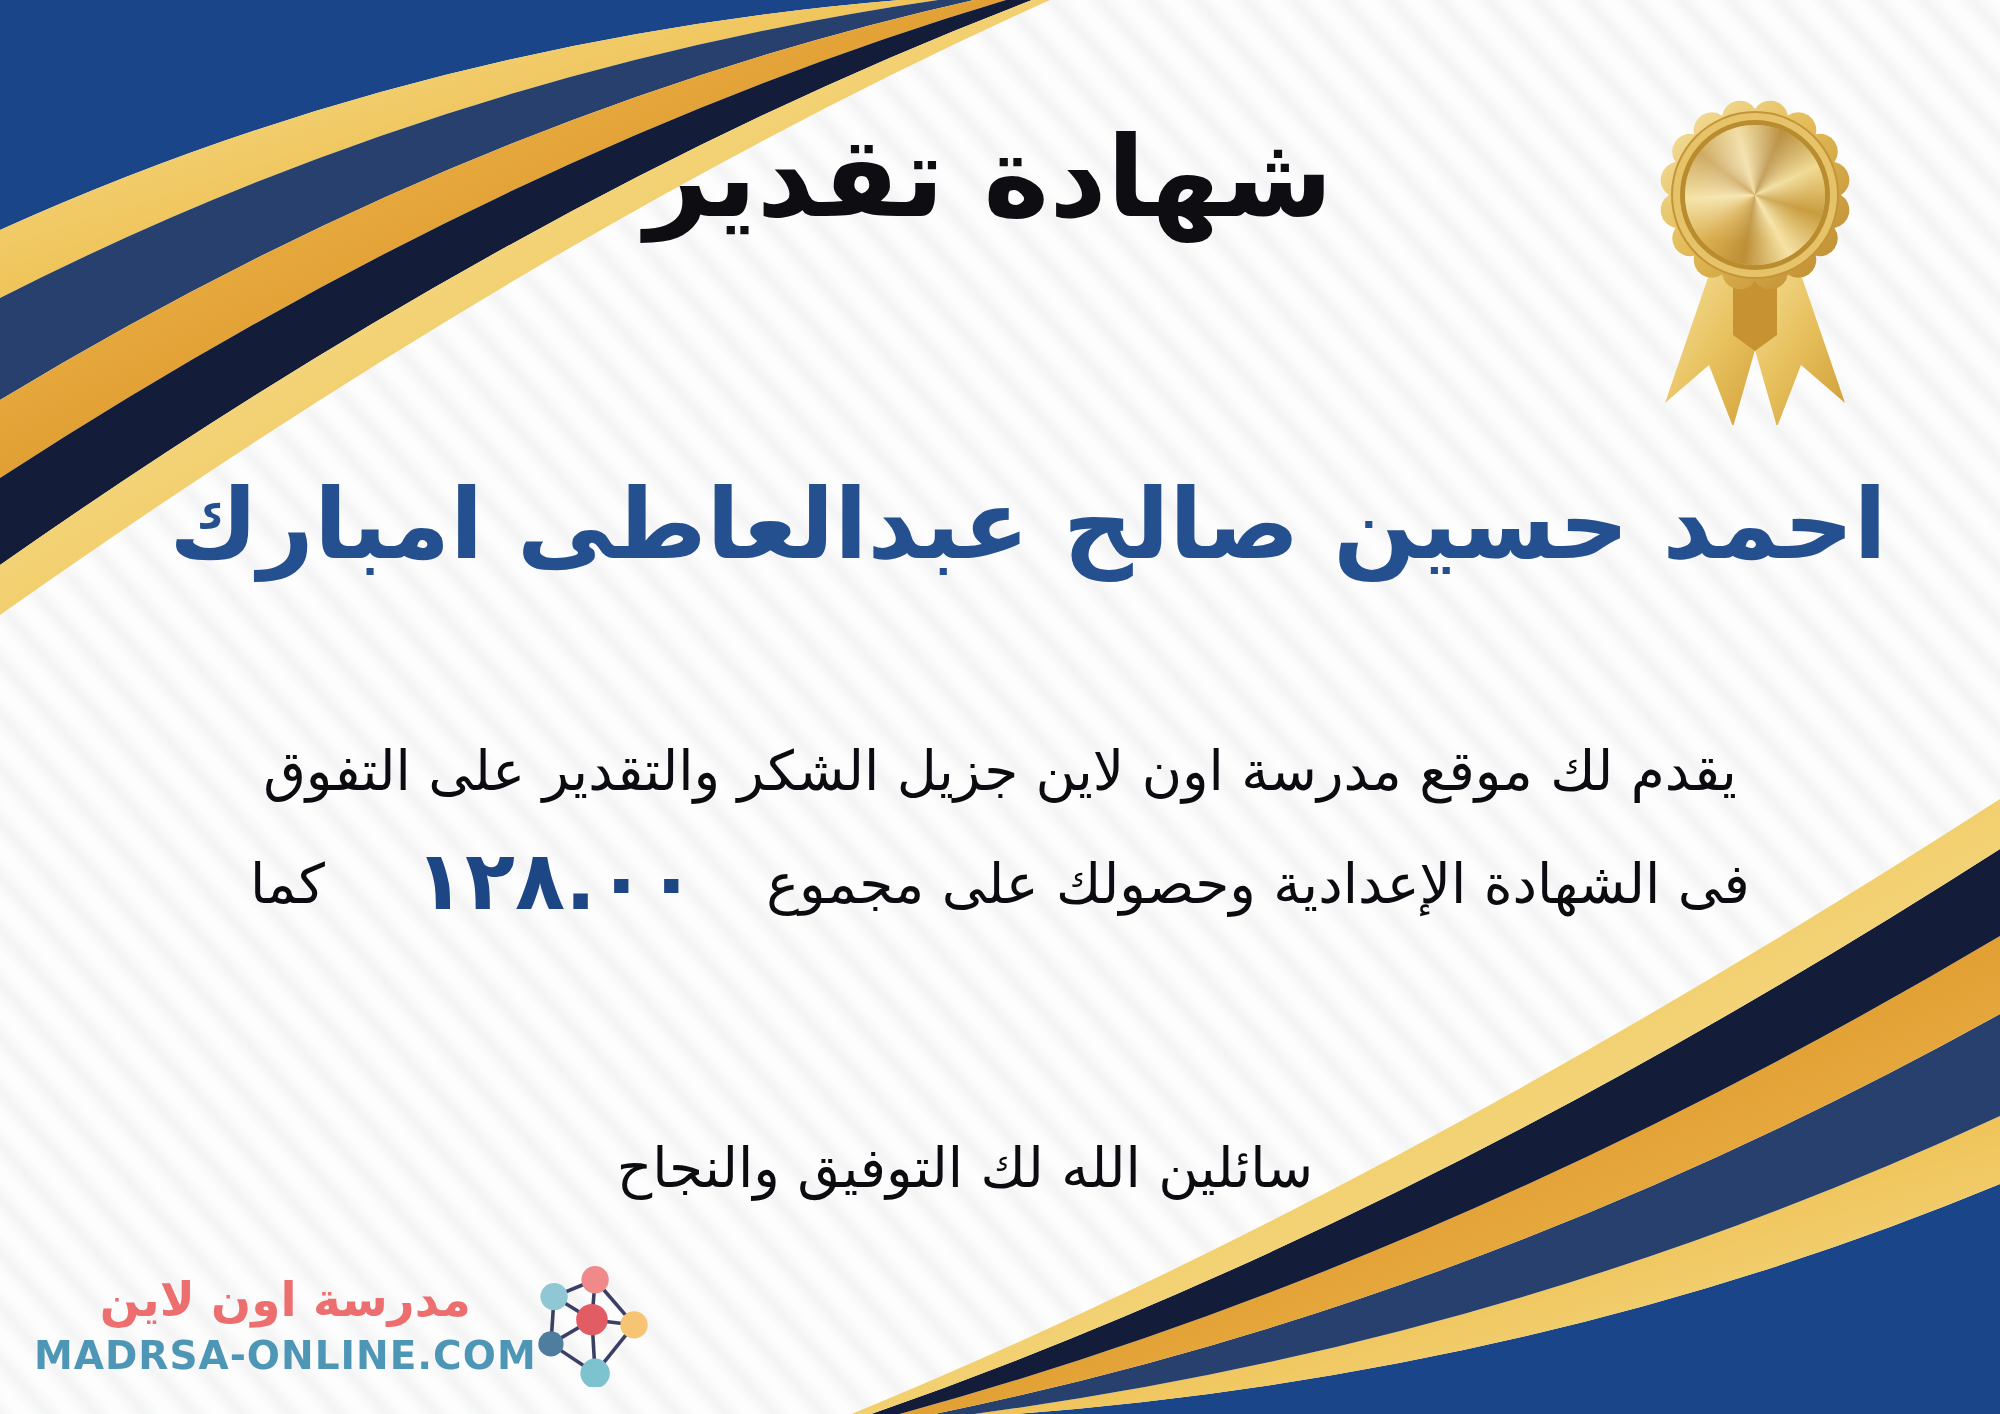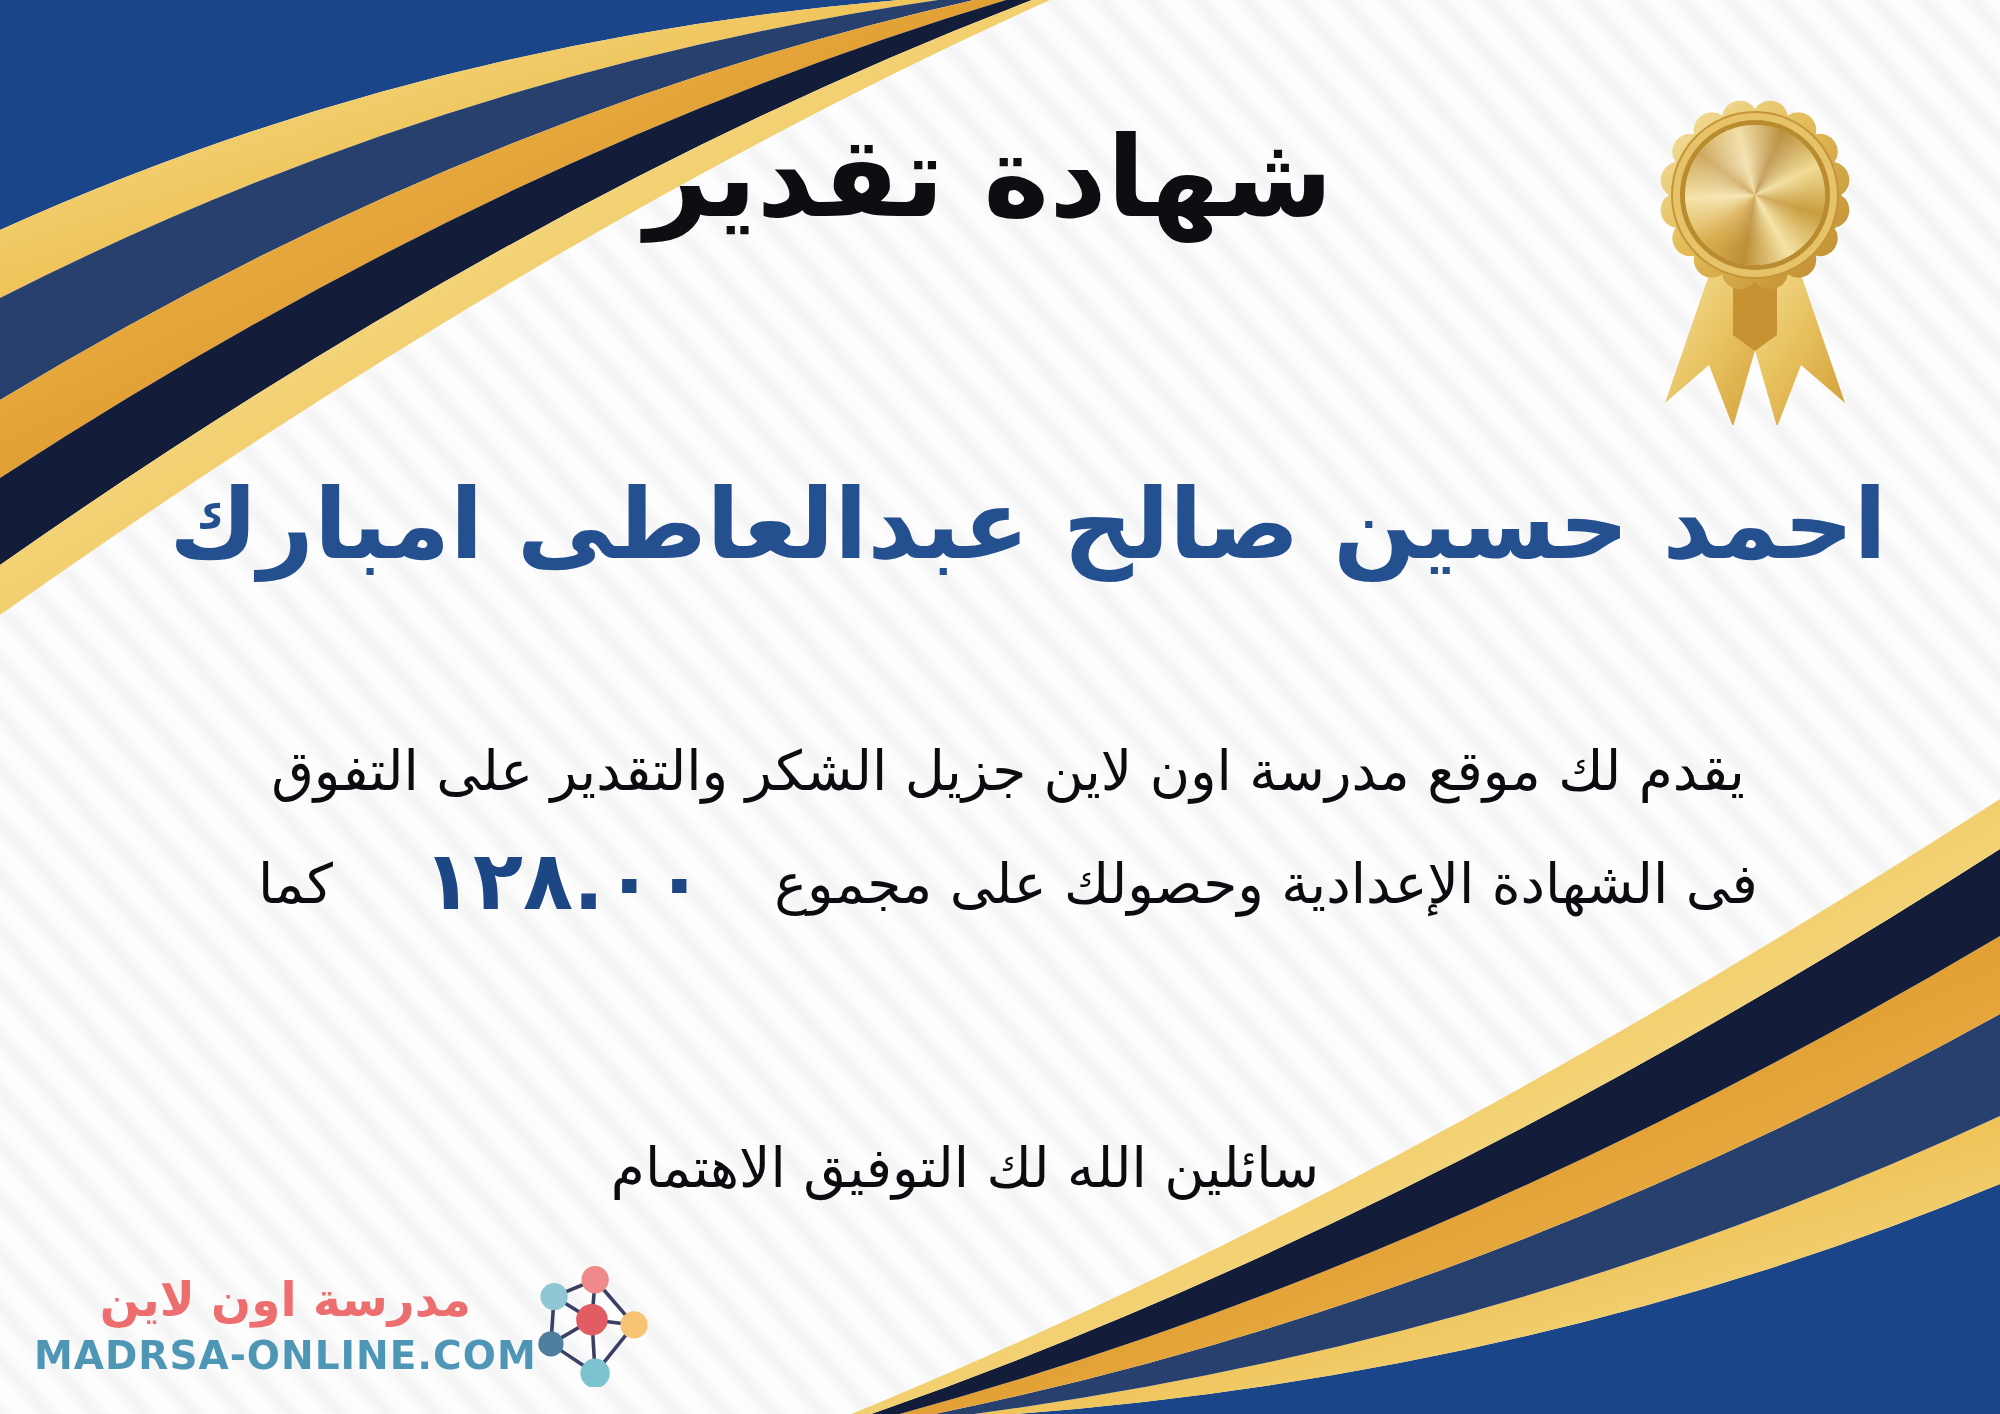--- a/index.html
+++ b/index.html
@@ -36,21 +36,21 @@
     position:absolute;top:112px;left:0;width:1960px;
     text-align:center;direction:rtl;
     font-size:112px;font-weight:bold;color:#0d0d12;letter-spacing:0;padding-left:9px;
   }
   .student-name{
     position:absolute;top:468px;left:0;width:2000px;
     text-align:center;direction:rtl;
     font-size:97px;font-weight:bold;color:#24508f;margin-left:28px;
   }
   .body-text{
-    position:absolute;top:716px;left:48px;width:1920px;
+    position:absolute;top:716px;left:40px;width:1920px;
     direction:rtl;text-align:center;
     font-size:55px;color:#0b0b10;line-height:110px;font-weight:500;
   }
   .body-line{white-space:nowrap;}
   .score{
     display:inline-block;
     font-size:82px;font-weight:bold;color:#1d4685;
     margin:0 70px 4px 90px;vertical-align:-6px;
   }
   .closing{
@@ -137,21 +137,21 @@
 
   <div class="title">شهادة تقدير</div>
 
   <div class="student-name">احمد حسين صالح عبدالعاطى امبارك</div>
 
   <div class="body-text">
     <div class="body-line">يقدم لك موقع مدرسة اون لاين جزيل الشكر  والتقدير على التفوق</div>
     <div class="body-line"><span>فى الشهادة الإعدادية وحصولك على مجموع</span><span class="score">١٢٨.٠٠</span><span>كما</span></div>
   </div>
 
-  <div class="closing">سائلين الله لك التوفيق  الاهتمام</div>
+  <div class="closing">سائلين الله لك التوفيق  والنجاح</div>
 
   <div class="logo">
     <svg width="112" height="122" viewBox="0 0 106 116">
       <g stroke="#3b3f66" stroke-width="3.4" fill="none">
         <path d="M55,14 L16,30"></path>
           <path d="M55,14 L52,52"></path>
           <path d="M55,14 L92,57"></path>
         <path d="M16,30 L52,52"></path>
           <path d="M16,30 L13,75"></path>
         <path d="M52,52 L92,57"></path>

